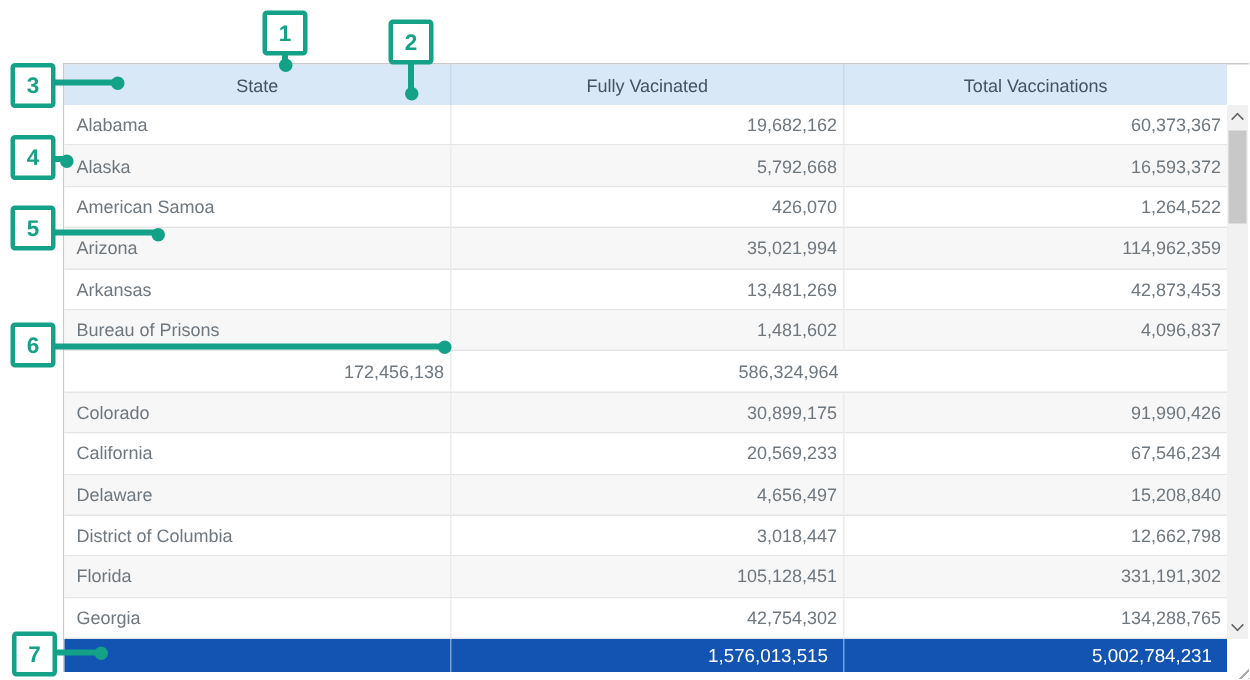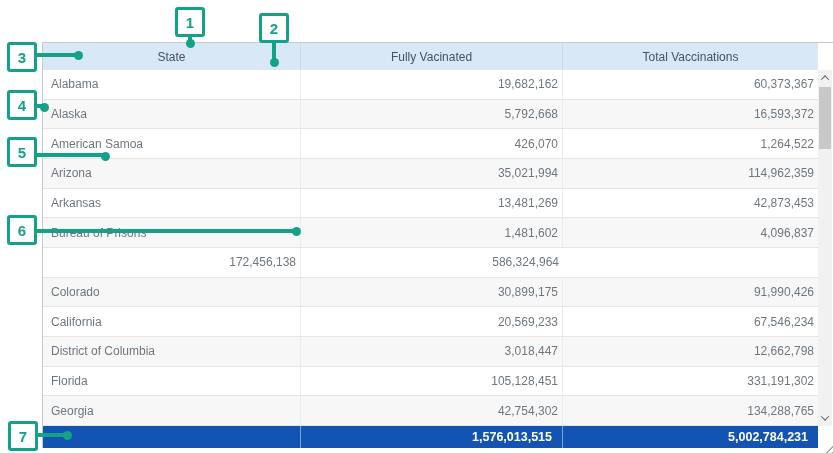--- a/index.html
+++ b/index.html
@@ -38,21 +38,21 @@
   }
   .cell:last-child { border-right:none; }
   .cell.state { justify-content:flex-start; padding-left:8px; }
   .cell.num   { justify-content:flex-end; padding-right:4px; }
   .total-row {
     position:absolute; left:0; top:383px; width:775px; height:22px;
     background:#1353b2; display:grid; grid-template-columns:258px 262px 255px;
   }
   .total-cell {
     display:flex; align-items:center; justify-content:flex-end;
-    padding-right:10px; font-size:12.5px; font-weight:bold; color:#ffffff;
+    padding-right:10px; font-size:12.5px; font-weight:normal; color:#ffffff;
     border-right:1px solid rgba(255,255,255,0.45);
   }
   .total-cell:first-child { border-right:1px solid rgba(255,255,255,0.45); }
   .total-cell:last-child { border-right:none; }
 
   
   .scrollbar {
     position:absolute; left:775px; top:27px; width:14px; height:356px;
     background:#f1f1f1;
   }
@@ -132,20 +132,25 @@
           <div class="cell state">Colorado</div>
           <div class="cell num">30,899,175</div>
           <div class="cell num">91,990,426</div>
         </div>
         <div class="table-row">
           <div class="cell state">California</div>
           <div class="cell num">20,569,233</div>
           <div class="cell num">67,546,234</div>
         </div>
         <div class="table-row">
+          <div class="cell state">Delaware</div>
+          <div class="cell num">4,656,497</div>
+          <div class="cell num">15,208,840</div>
+        </div>
+        <div class="table-row">
           <div class="cell state">District of Columbia</div>
           <div class="cell num">3,018,447</div>
           <div class="cell num">12,662,798</div>
         </div>
         <div class="table-row">
           <div class="cell state">Florida</div>
           <div class="cell num">105,128,451</div>
           <div class="cell num">331,191,302</div>
         </div>
         <div class="table-row">

